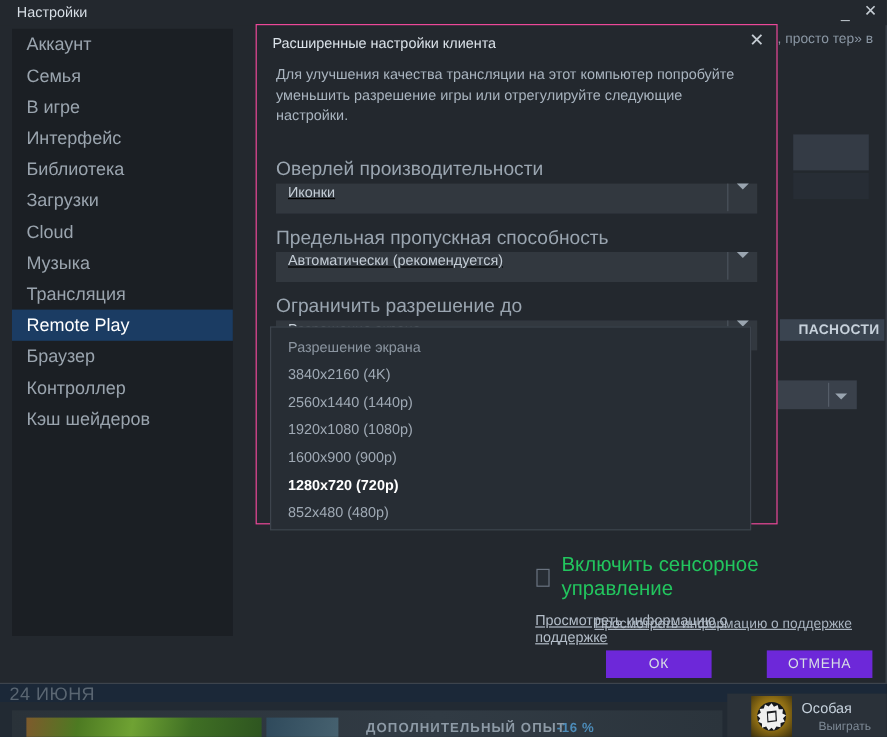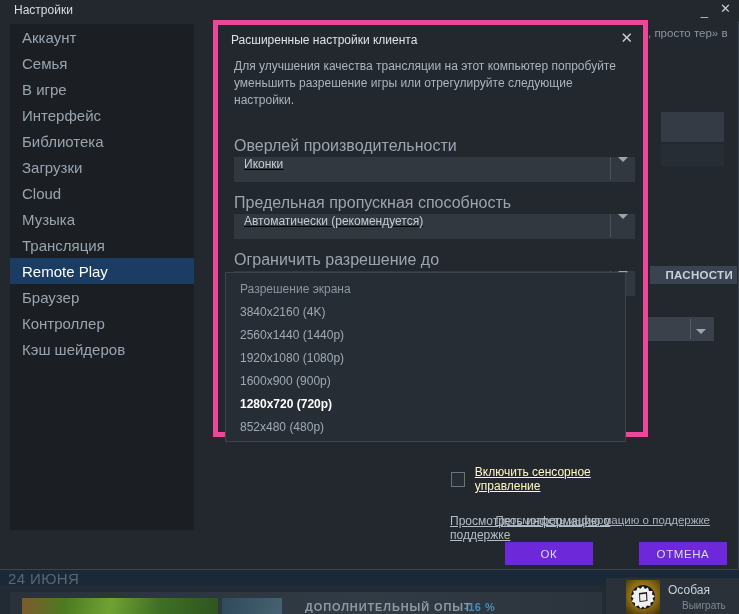--- a/index.html
+++ b/index.html
@@ -144,21 +144,21 @@
     display: flex; align-items: center; justify-content: center;
     font-size: 11.5px; letter-spacing: .6px;
   }
   #footer-ok { left: 505px; }
   #footer-cancel { left: 639px; }
 
   
   #modal {
     position: absolute; left: 213px; top: 20px; width: 435px; height: 417px;
     background: #23282e;
-    border: 5px solid #ec4899;
+    border: 1px solid #ec4899;
   }
   .modal-title {
     position: absolute; left: 13px; top: 8px;
     font-size: 12px; color: #dbe2e9;
   }
   .modal-close {
     position: absolute; right: 10px; top: 5px;
     font-size: 15px; color: #c5ccd3; line-height: 16px;
   }
   .modal-desc {
@@ -213,21 +213,21 @@
 
   
   #checkbox-row {
     position: absolute; left: 233px; top: 440px;
     display: flex; align-items: center; gap: 10px;
   }
   .checkbox {
     width: 15px; height: 15px;
     border: 1px solid #6a7380; background: #272d34;
   }
-  .checkbox-label { font-size: 12px; color: #fef9c3; text-decoration: underline; }
+  .checkbox-label { font-size: 17px; color: #22c55e; }
 
   #modal-support-link {
     position: absolute; left: 232px; top: 489px;
     font-size: 12px; color: #b3bdc8; text-decoration: underline;
   }
 </style>
 </head>
 <body>
 
 <div id="store-bg">

